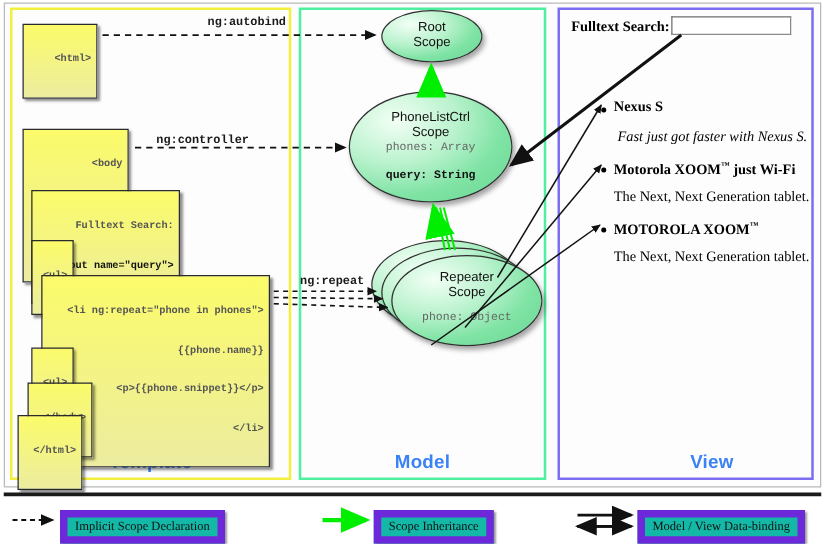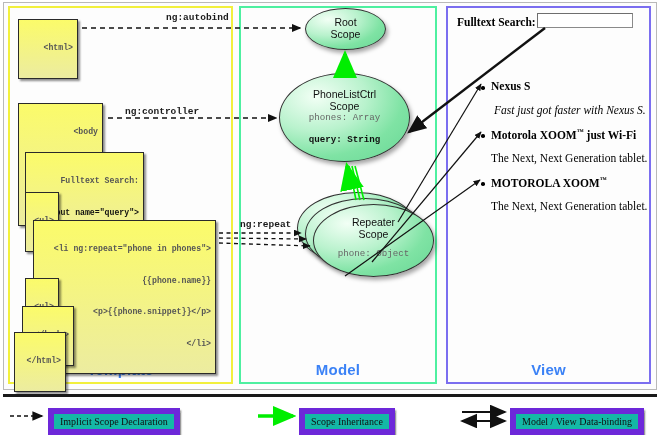--- a/index.html
+++ b/index.html
@@ -32,21 +32,21 @@
 
   
   .panel {
     position: absolute;
     background: transparent;
     border-width: 2px;
     border-style: solid;
   }
   .panel-template { left: 8px;   top: 6px;  width: 225px; height: 378px; border-color: #f2f03c; }
   .panel-model    { left: 239px; top: 6px;  width: 198px; height: 378px; border-color: #4ef0a0; }
-  .panel-view     { left: 446px; top: 6px;  width: 205px; height: 378px; border-color: #7b6ef0; }
+  .panel-view     { left: 446px; top: 6px;  width: 205px; height: 378px; border-color: #7b6ef0; padding-left: 21px; }
 
   .panel-label {
     position: absolute;
     bottom: 4px;
     width: 100%;
     text-align: center;
     font-size: 15px;
     font-weight: 700;
     color: #3b82f6;
     letter-spacing: .2px;

